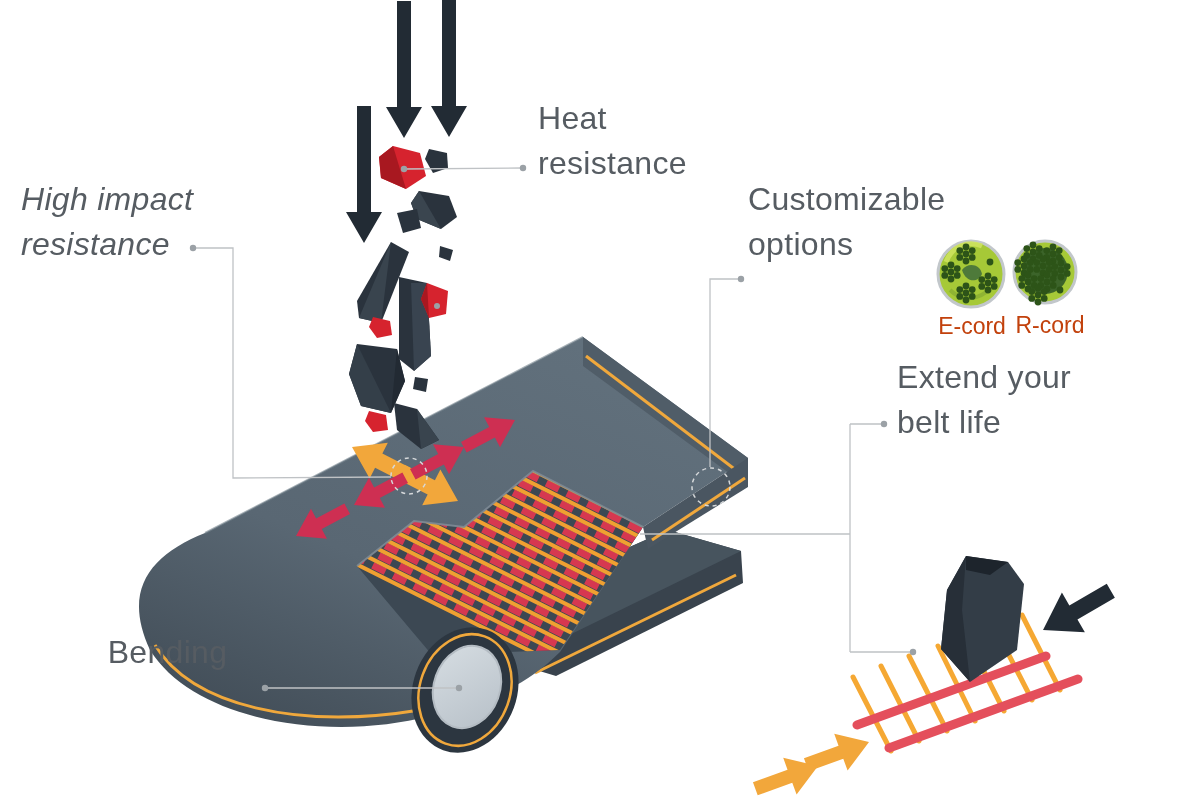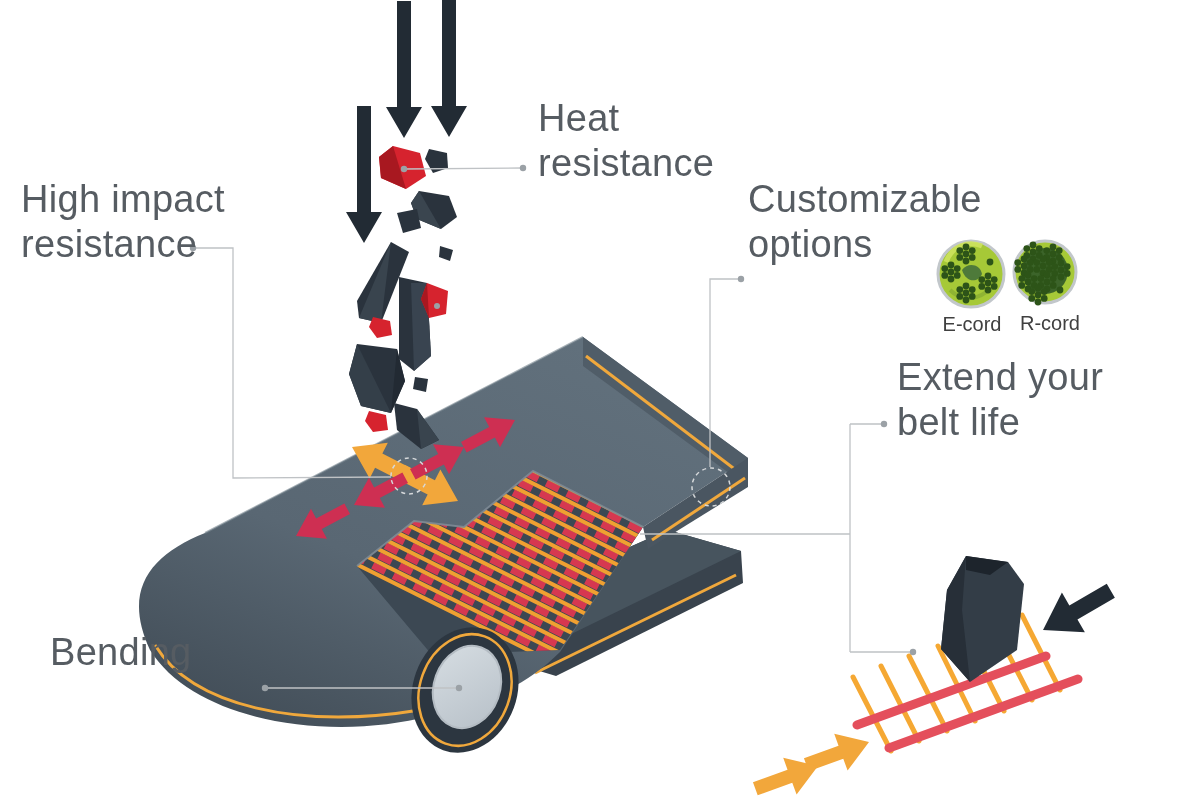--- a/index.html
+++ b/index.html
@@ -1,22 +1,22 @@
 <!DOCTYPE html>
 <html style="--label-text: #565c62; --connector: #bfc2c5; --belt-top: #5e6c78; --belt-dark: #39434d; --pinstripe: #f0a83c; --cord-yellow: #f0a031; --cord-red: #d63850; --crimson-arrow: #ce2f52; --yellow-arrow: #f2a73b; --rock: #2a333d; --red-rock: #d6232e; --black-arrow: #222b34; --grid-red: #e44f5c; --grid-yellow: #f5a833; --pulley-face: #c9d1d8; --green-cord: #a6c937; --green-dot: #2d5418;"><head>
 <meta charset="utf-8">
 <style>
   html,body{margin:0;padding:0;background:#ffffff;}
   #stage{position:relative;width:1200px;height:800px;background:#fff;overflow:hidden;
          font-family:"Liberation Sans", sans-serif;}
   #art{position:absolute;left:0;top:0;}
-  .biglabel{position:absolute;color:var(--label-text,#565c62);font-size:38px;
+  .biglabel{position:absolute;color:var(--label-text,#565c62);font-size:32px;
             line-height:45px;letter-spacing:.3px;white-space:nowrap;}
   .biglabel span{display:block;}
-  .smalllabel{position:absolute;color:#404040;font-size:20px;text-align:center;width:80px;}
+  .smalllabel{position:absolute;color:#c2410c;font-size:23px;text-align:center;width:80px;}
   .f-beltdark{fill:var(--belt-dark,#39434d)}
   .s-pin{stroke:var(--pinstripe,#f0a83c);fill:none}
   .f-rock{fill:var(--rock,#2a333d)}
   .f-redrock{fill:var(--red-rock,#d6232e)}
   .f-blk{fill:var(--black-arrow,#222b34)}
   .f-crim{fill:var(--crimson-arrow,#ce2f52)}
   .f-yel{fill:var(--yellow-arrow,#f2a73b)}
   .s-cordy{stroke:var(--cord-yellow,#f0a031)}
   .s-cordr{stroke:var(--cord-red,#d63850)}
   .s-gridr{stroke:var(--grid-red,#e44f5c)}
@@ -237,35 +237,35 @@
       <circle cx="193" cy="248" r="3.2"></circle>
           <circle cx="741" cy="279" r="3.2"></circle>
       <circle cx="884" cy="424" r="3.2"></circle>
           <circle cx="913" cy="652" r="3.2"></circle>
       <circle cx="265" cy="688" r="3.2"></circle>
           <circle cx="459" cy="688" r="3.2"></circle>
     </g>
   </g>
 </svg>
 
-<div class="biglabel" style="left:21px;top:177px;">
+<div class="biglabel" style="left:21px;top:177px;font-style:italic;">
   <span>High impact</span>
   <span>resistance</span>
 </div>
 <div class="biglabel" style="left:538px;top:96px;">
   <span>Heat</span>
   <span>resistance</span>
 </div>
 <div class="biglabel" style="left:748px;top:177px;">
   <span>Customizable</span>
   <span>options</span>
 </div>
 <div class="biglabel" style="left:897px;top:355px;">
   <span>Extend your</span>
   <span>belt life</span>
 </div>
-<div class="biglabel" style="left:50px;top:630px;width:235px;text-align:left;">
+<div class="biglabel" style="left:50px;top:630px;width:235px;text-align:center;">
   <span>Bending</span>
 </div>
 <div class="smalllabel" style="left:932px;top:313px;">E-cord</div>
 <div class="smalllabel" style="left:1010px;top:312px;">R-cord</div>
 
 </div>
 
 </body></html>

